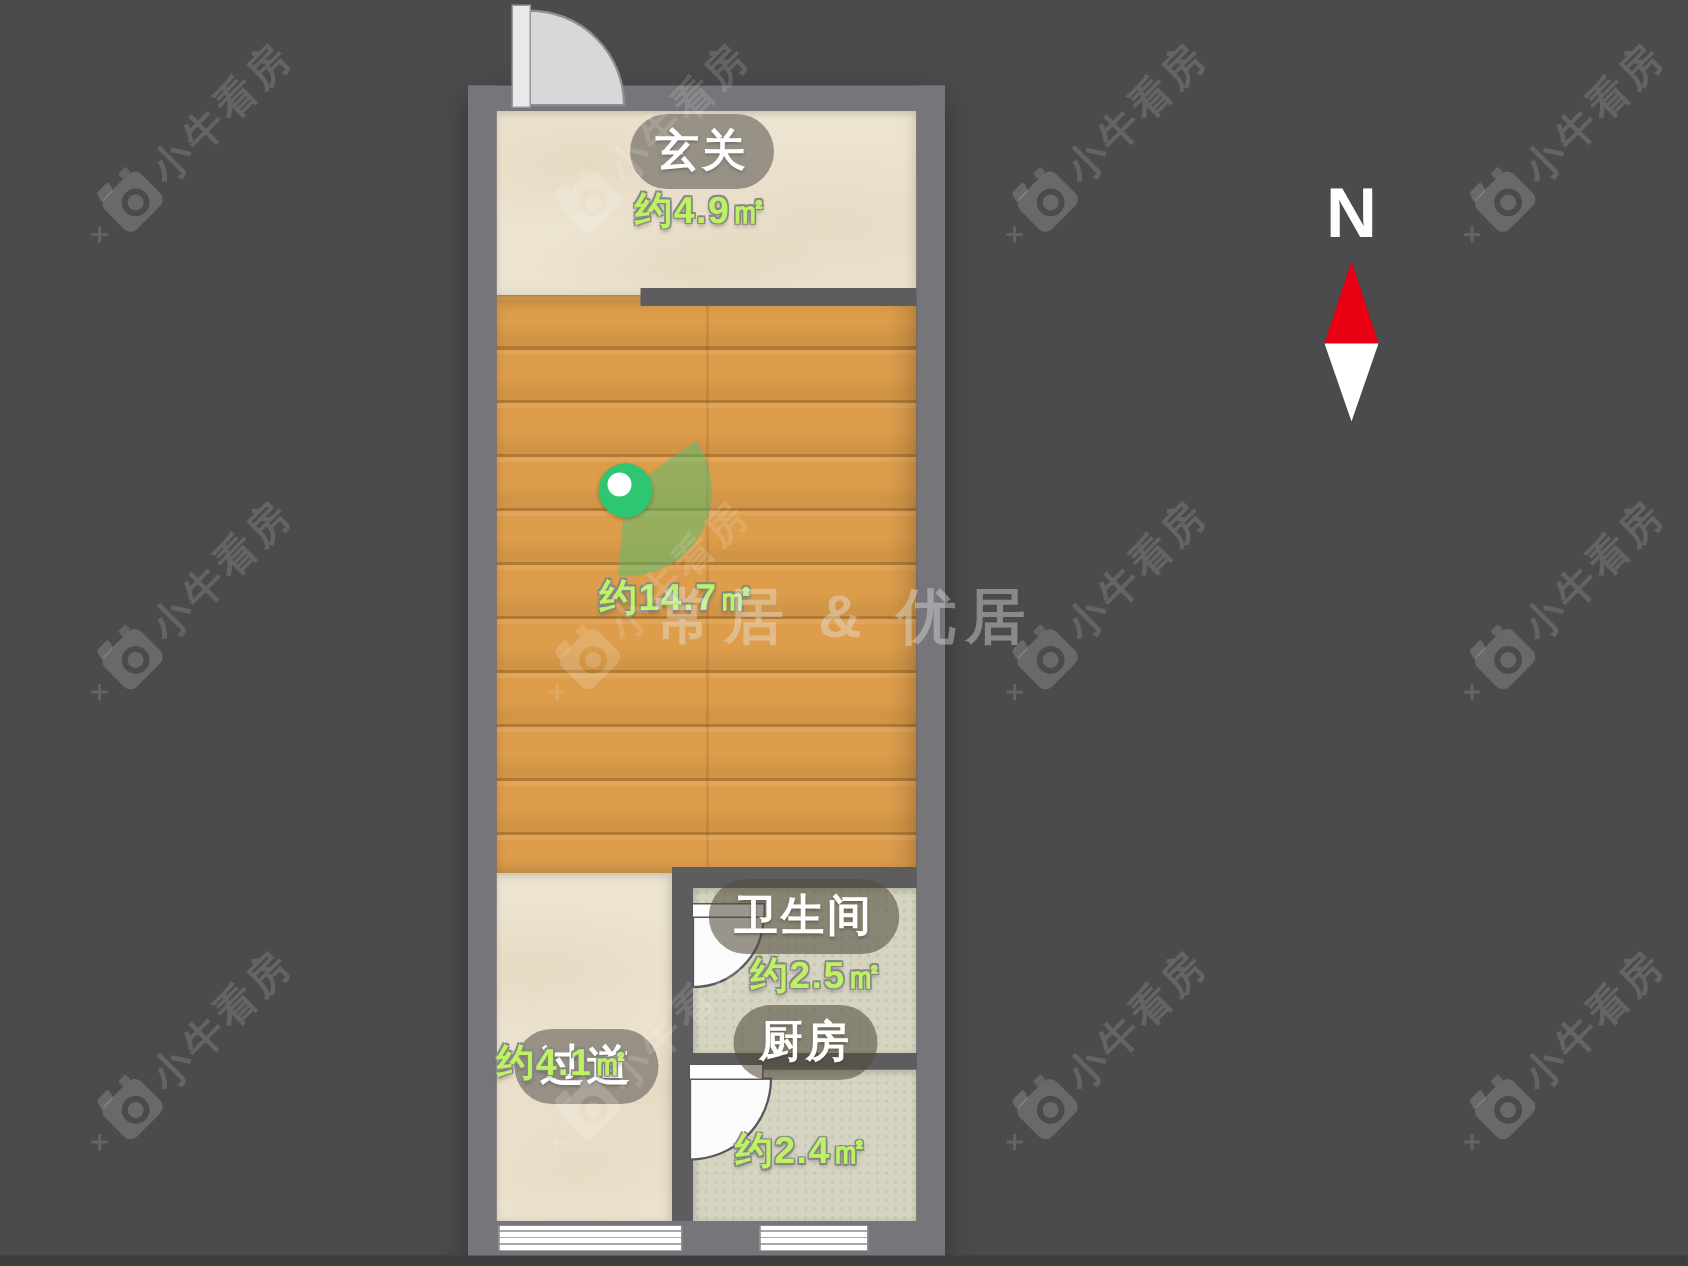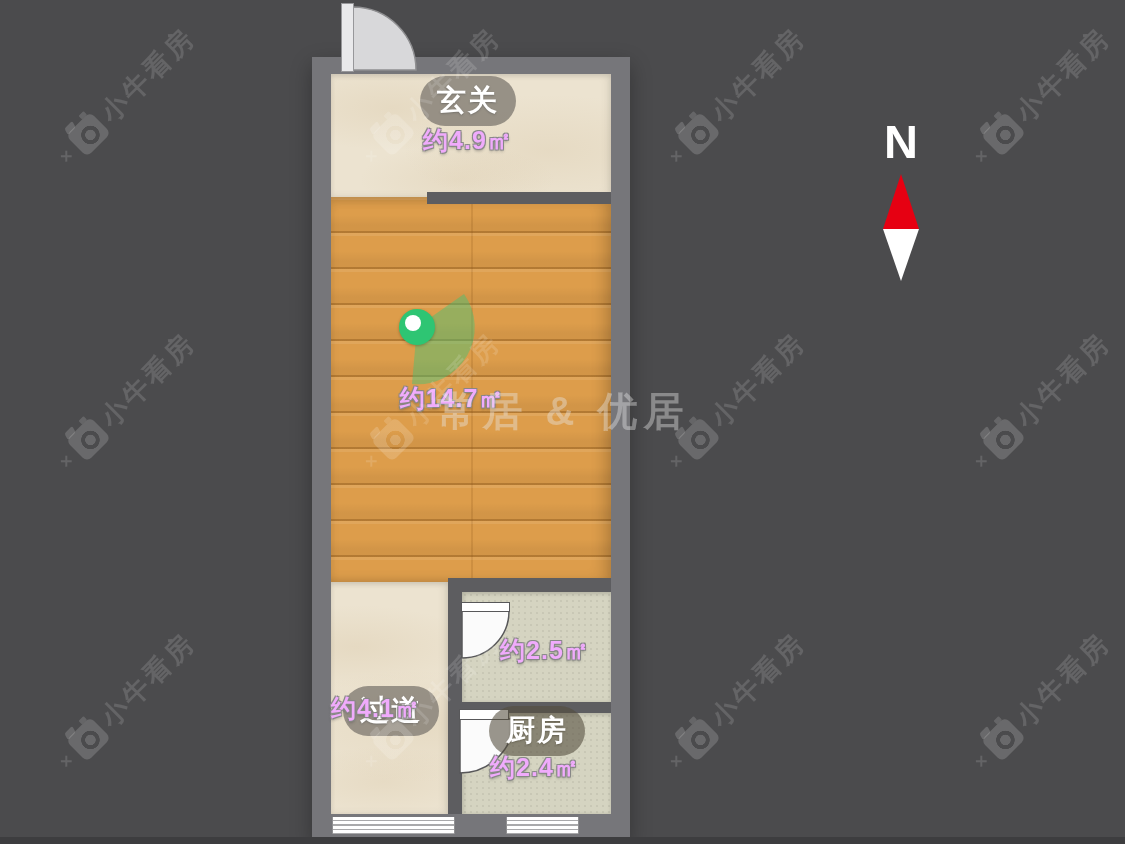--- a/index.html
+++ b/index.html
@@ -48,21 +48,21 @@
   
   .label-pill{
     position:absolute;transform:translate(-50%,-50%);
     border-radius:999px;color:#fff;font-weight:bold;font-size:29px;
     padding:5px 17px;white-space:nowrap;letter-spacing:2px;
   }
   .pill-light{background:rgba(136,131,121,0.85);text-shadow:0 1px 2px rgba(80,80,80,0.45);}
   .pill-dark{background:rgba(82,75,60,0.58);text-shadow:0 1px 2px rgba(60,55,40,0.45);}
   .label-area{
     position:absolute;transform:translate(-50%,-50%);
-    color:#f0abfc;font-weight:bold;font-size:25px;white-space:nowrap;letter-spacing:1px;
+    color:#bef264;font-weight:bold;font-size:25px;white-space:nowrap;letter-spacing:1px;
     text-shadow:-1px -1px 0 rgba(135,135,135,0.95), 1px -1px 0 rgba(135,135,135,0.95),
                 -1px 1px 0 rgba(135,135,135,0.95), 1px 1px 0 rgba(135,135,135,0.95),
                 0 2px 3px rgba(60,60,60,0.45);
   }
 
   
   .marker-fan{position:absolute;left:95px;top:225px;}
   .marker{
     position:absolute;left:87px;top:252px;width:36px;height:36px;border-radius:50%;
     background:#2ec573;box-shadow:0 1px 3px rgba(0,0,0,0.25);cursor:pointer;
@@ -154,23 +154,24 @@
     </div>
 
     <div class="label-pill pill-light" style="left:156px;top:44px;text-align:right;"><span>玄关</span></div>
     <div class="label-area" style="left:156px;top:83px;">约4.9㎡</div>
 
     <div class="label-area" style="left:140px;top:341px;">约14.7㎡</div>
 
     <div class="label-pill pill-light" style="left:79px;top:614px;margin-top:40px;"><span>过道</span></div>
     <div class="label-area" style="left:64px;top:651px;">约4.1㎡</div>
 
+    <div class="label-pill pill-dark" style="left:224px;top:554px;"><span>卫生间</span></div>
     <div class="label-area" style="left:233px;top:593px;">约2.5㎡</div>
 
-    <div class="label-pill pill-dark" style="left:225px;top:674px;"><span>厨房</span></div>
+    <div class="label-pill pill-dark" style="left:225px;top:638px;"><span>厨房</span></div>
     <div class="label-area" style="left:223px;top:710px;">约2.4㎡</div>
   </div>
 
   <div class="compass">
     <div class="compass-n">N</div>
     <svg class="compass-arrow" width="36" height="108" viewBox="0 0 36 108">
       <polygon points="18,0 36,55 0,55" fill="#e60012"></polygon>
       <polygon points="0,55 36,55 18,107" fill="#ffffff"></polygon>
     </svg>
   </div>

